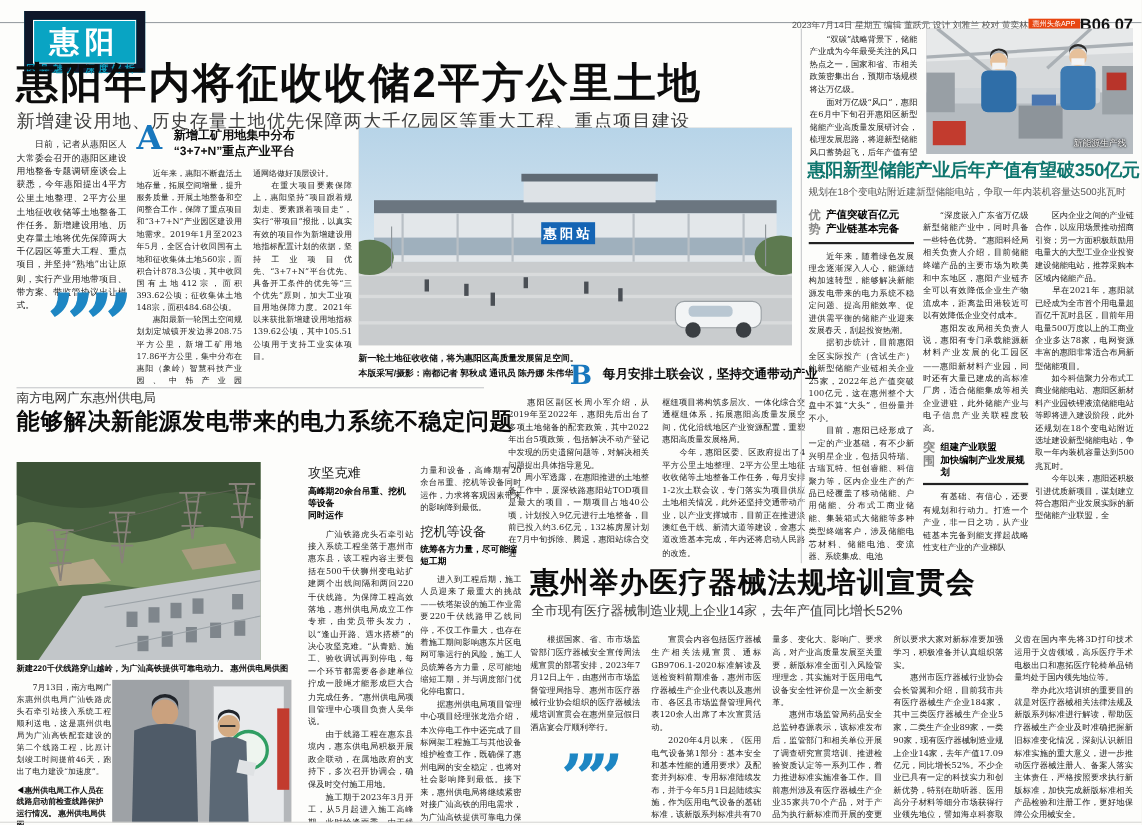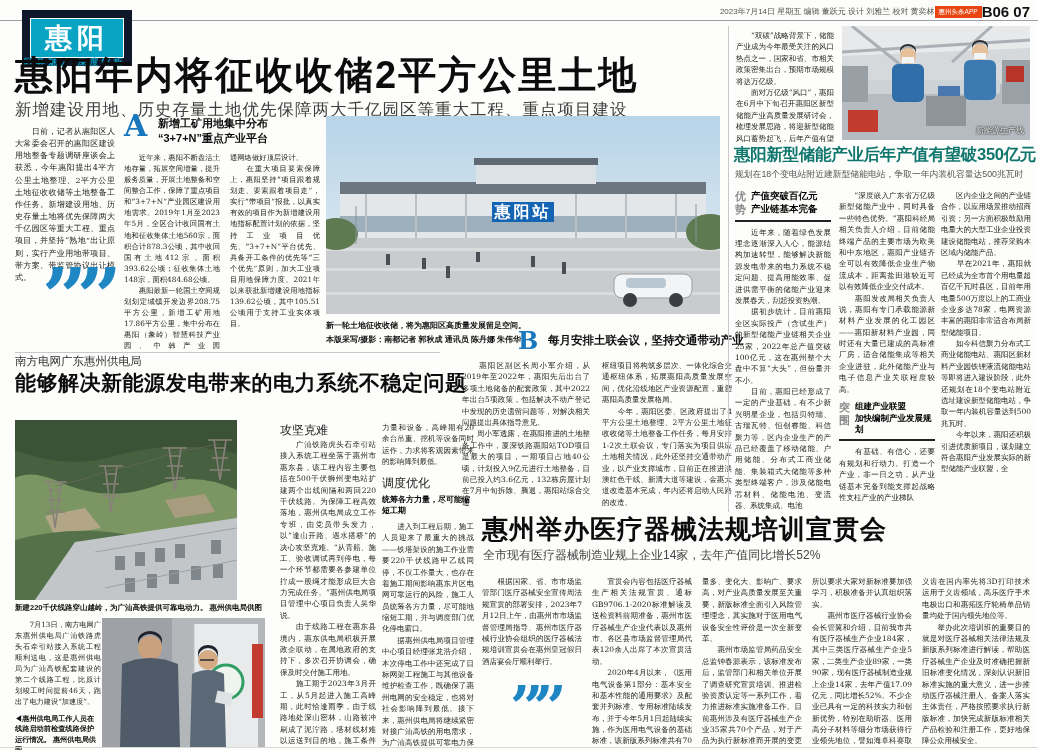--- a/index.html
+++ b/index.html
@@ -7,21 +7,21 @@
         font-family:"DejaVu Serif","Liberation Serif",serif;color:#1a1a1a;}
   .abs{position:absolute;}
   .hairline{position:absolute;background:#9aa0a4;height:1px;}
   .vline{position:absolute;background:#c7c9cb;width:1px;}
   
   .logo-box{position:absolute;left:22px;top:10px;width:94px;height:40px;background:#09a4c3;
             display:flex;align-items:center;justify-content:center;border:8px solid #0f172a;box-shadow:inset 0 0 0 1px #fff;}
   .logo-box span{color:#fff;font-family:"Liberation Sans",sans-serif;font-weight:900;font-size:27px;letter-spacing:5px;}
   .logo-slogan{position:absolute;left:24px;top:56px;font-size:9px;color:#0a9cba;letter-spacing:3px;
                font-family:"Liberation Sans",sans-serif;font-weight:bold;}
-  .meta-row{position:absolute;right:8px;top:3px;display:flex;align-items:center;gap:0;}
+  .meta-row{position:absolute;right:8px;top:14px;display:flex;align-items:center;gap:0;}
   .dateline{font-size:8px;color:#555;font-family:"Liberation Sans",sans-serif;}
   .badge{background:#e84510;color:#fff;font-size:6.5px;line-height:12px;height:12px;padding:0 4px;
          font-family:"Liberation Sans",sans-serif;}
   .pageno{font-family:"Liberation Sans",sans-serif;font-weight:900;font-size:15px;color:#111;}
   
   .h-main{position:absolute;left:15px;top:50px;font-family:"Liberation Sans",sans-serif;
           font-weight:900;font-size:38px;letter-spacing:2px;color:#0c0c0c;}
   .h-sub{position:absolute;left:15px;top:99px;font-family:"Liberation Sans",sans-serif;
          font-size:16.5px;color:#3d3d3d;letter-spacing:1px;}
   .col{position:absolute;font-size:7.5px;line-height:1.52;text-align:justify;
@@ -128,21 +128,21 @@
       <ellipse cx="384" cy="116" rx="24" ry="18" fill="#5d7a50"></ellipse>
       <g>
         <rect x="288" y="158" width="78" height="24" rx="8" fill="#f2f4f5" stroke="#9aa0a4"></rect>
         <circle cx="304" cy="184" r="7" fill="#3a3e42"></circle>
           <circle cx="350" cy="184" r="7" fill="#3a3e42"></circle>
         <rect x="300" y="162" width="40" height="10" rx="4" fill="#b9c7d2"></rect>
       </g>
       <line x1="30" y1="90" x2="30" y2="128" stroke="#8d9499"></line>
         <line x1="370" y1="88" x2="370" y2="126" stroke="#8d9499"></line>
     </svg>
-    <div class="station-sign" style="left:166px;top:86px;width:62px;height:20px;font-size:16px;">惠阳站</div>
+    <div class="station-sign" style="left:166px;top:86px;width:49px;height:20px;font-size:12px;">惠阳站</div>
   </div>
   <div class="caption" style="left:326px;top:320px;">新一轮土地征收收储，将为惠阳区高质量发展留足空间。</div>
   <div class="credit" style="left:326px;top:334px;">本版采写/摄影：南都记者 郭秋成 通讯员 陈丹娜 朱伟华</div>
 
   <div class="sec-letter" style="left:518px;top:326px;font-size:24px;">B</div>
   <div class="sec-title" style="left:548px;top:333px;width:200px;font-size:11.5px;">每月安排土联会议，坚持交通带动产业</div>
   <div class="col" style="left:462px;top:360px;width:128px;height:152px;">　　惠阳区副区长周小军介绍，从2019年至2022年，惠阳先后出台了多项土地储备的配套政策，其中2022年出台5项政策，包括解决不动产登记中发现的历史遗留问题等，对解决相关问题提出具体指导意见。
 　　周小军透露，在惠阳推进的土地整备工作中，厦深铁路惠阳站TOD项目是最大的项目，一期项目占地40公顷，计划投入9亿元进行土地整备，目前已投入约3.6亿元，132栋房屋计划在7月中旬拆除、腾退，惠阳站综合交通</div>
   <div class="col" style="left:602px;top:360px;width:130px;height:154px;">枢纽项目将构筑多层次、一体化综合交通枢纽体系，拓展惠阳高质量发展空间，优化沿线地区产业资源配置，重塑惠阳高质量发展格局。
 　　今年，惠阳区委、区政府提出了4平方公里土地整理、2平方公里土地征收收储等土地整备工作任务，每月安排1-2次土联会议，专门落实为项目供应土地相关情况，此外还坚持交通带动产业，以产业支撑城市，目前正在推进淡澳红色干线、新清大道等建设，金惠大道改造基本完成，年内还将启动人民路的改造。</div>
@@ -278,28 +278,30 @@
         <path d="M96,40 a10,10 0 0 1 20,0 l0,-5 a10,8 0 0 0 -20,0 z" fill="#20242a"></path>
         <line x1="98" y1="42" x2="112" y2="42" stroke="#333" stroke-width="1.6"></line>
         <path d="M90,56 Q106,48 122,56 L124,130 L88,130 Z" fill="#5b6875"></path>
         <rect x="114" y="74" width="16" height="12" fill="#dfe2e4" transform="rotate(12 122 80)"></rect>
       </g>
     </svg>
   </div>
 
   <div class="abs" style="left:280px;top:422px;width:96px;height:326px;overflow:hidden;">
     <div class="subhd-k">攻坚克难</div>
+    <div class="subhd-t">高峰期20余台吊重、挖机等设备
+同时运作</div>
     <div class="col" style="position:static;width:96px;">　　广汕铁路虎头石牵引站接入系统工程坐落于惠州市惠东县，该工程内容主要包括在500千伏狮州变电站扩建两个出线间隔和两回220千伏线路。为保障工程高效落地，惠州供电局成立工作专班，由党员带头发力，以“逢山开路、遇水搭桥”的决心攻坚克难。“从青赔、施工、验收调试再到停电，每一个环节都需要各参建单位拧成一股绳才能形成巨大合力完成任务。”惠州供电局项目管理中心项目负责人吴华说。
 　　由于线路工程在惠东县境内，惠东供电局积极开展政企联动，在属地政府的支持下，多次召开协调会，确保及时交付施工用地。
 　　施工期于2023年3月开工，从5月起进入施工高峰期，此时恰逢雨季，由于线路地处深山密林，山路被冲刷成了泥泞路，塔材线材难以运送到目的地，施工条件一度十分恶劣。
 　　惠州供电局及时增补施工</div>
   </div>
   <div class="abs" style="left:382px;top:422px;width:92px;height:326px;overflow:hidden;">
     <div class="col" style="position:static;width:92px;">力量和设备，高峰期有20余台吊重、挖机等设备同时运作，力求将客观因素带来的影响降到最低。</div>
-    <div class="subhd-k" style="margin-top:7px;">调度优化</div>
+    <div class="subhd-k" style="margin-top:7px;">挖机等设备</div>
     <div class="subhd-t">统筹各方力量，尽可能缩短工期</div>
     <div class="col" style="position:static;width:92px;">　　进入到工程后期，施工人员迎来了最重大的挑战——铁塔架设的施工作业需要220千伏线路甲乙线同停，不仅工作量大，也存在着施工期间影响惠东片区电网可靠运行的风险，施工人员统筹各方力量，尽可能地缩短工期，并与调度部门优化停电窗口。
 　　据惠州供电局项目管理中心项目经理张龙浩介绍，本次停电工作中还完成了目标网架工程施工与其他设备维护检查工作，既确保了惠州电网的安全稳定，也将对社会影响降到最低。接下来，惠州供电局将继续紧密对接广汕高铁的用电需求，为广汕高铁提供可靠电力保障。</div>
 
   </div>
 
   <div class="med-h">惠州举办医疗器械法规培训宣贯会</div>
   <div class="med-sub">全市现有医疗器械制造业规上企业14家，去年产值同比增长52%</div>
 
   <div class="abs" style="left:482px;top:576px;width:100px;height:172px;overflow:hidden;">

